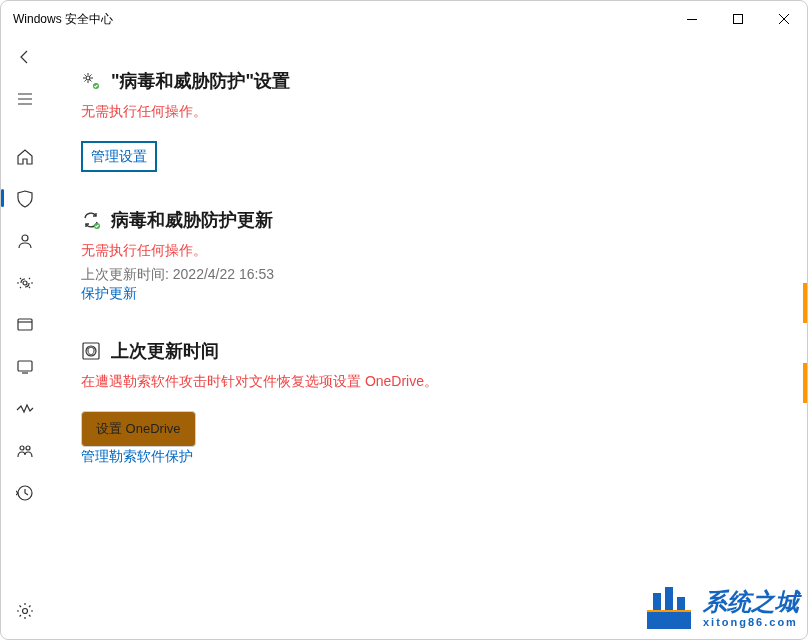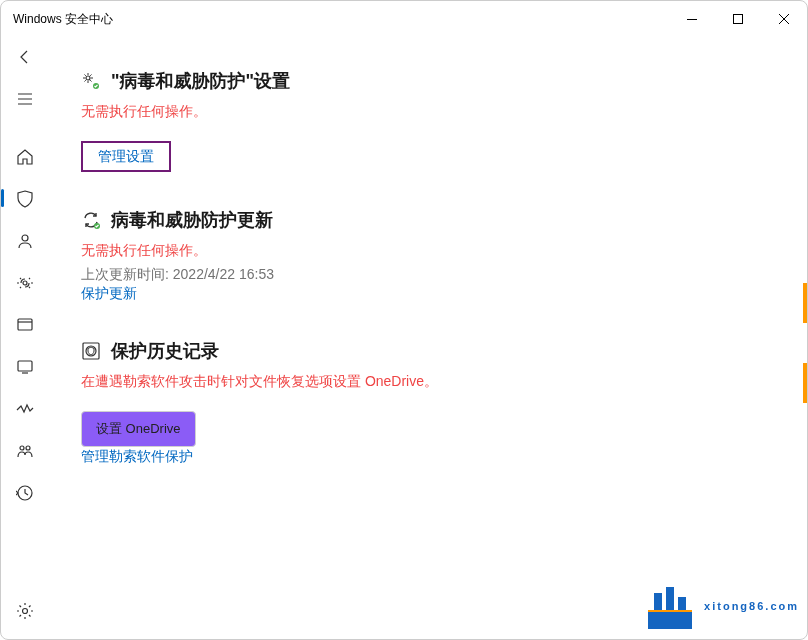--- a/index.html
+++ b/index.html
@@ -17,23 +17,23 @@
     .sidebar-spacer { flex: 1; }
     .content { flex: 1; padding: 0 0 0 32px; overflow-y: auto; position: relative; }
     .link { color: #0067c0; font-size: 14px; display: inline-block; margin-bottom: 10px; cursor: pointer; }
     .section { margin-top: 36px; }
     .section-header { display: flex; align-items: center; gap: 10px; margin-bottom: 10px; }
     .section-icon { width: 20px; height: 20px; display: flex; align-items: center; justify-content: center; }
     .section-title { font-size: 18px; font-weight: 600; color: #1a1a1a; }
     .section-desc { font-size: 14px; color: #ef4444; margin-bottom: 4px; }
     .section-meta { font-size: 14px; color: #737373; margin-top: 6px; }
     .section-link { color: #0067c0; font-size: 14px; display: inline-block; cursor: pointer; }
-    .highlight-box { border: 2px solid #701a75; padding: 4px 15px; display: inline-block; margin-top: 16px; }
+    .highlight-box { border: 2px solid #0369a1; padding: 4px 8px; display: inline-block; margin-top: 16px; }
     .highlight-box .inner { color: #0067c0; font-size: 14px; cursor: pointer; }
-    .btn-secondary { background: #8b5cf6; border: 1px solid #d0d0d0; border-radius: 4px; padding: 8px 14px; font-size: 13px; color: #222; cursor: pointer; margin-top: 16px; }
+    .btn-secondary { background: #a16207; border: 1px solid #d0d0d0; border-radius: 4px; padding: 8px 14px; font-size: 13px; color: #222; cursor: pointer; margin-top: 16px; }
     .watermark { position: absolute; right: 8px; bottom: 6px; display: flex; align-items: center; gap: 8px; }
     .watermark-logo { width: 52px; height: 52px; }
     .watermark-text { font-size: 24px; font-weight: 700; font-style: italic; color: #1565c0; }
     .watermark-sub { font-size: 11px; color: #1565c0; letter-spacing: 2px; margin-top: -2px; font-weight: bold; }
     .orange-bar { position: absolute; right: 0; width: 4px; height: 40px; background: #ff9800; }
     .toplinks { padding-top: 0; }
   </style>
 </head>
 <body>
 
@@ -173,36 +173,37 @@
 
     <div class="section">
       <div class="section-header">
         <span class="section-icon">
           <svg width="20" height="20" viewBox="0 0 20 20">
               <rect x="2" y="2" width="16" height="16" rx="1" fill="none" stroke="#333" stroke-width="1.2"></rect>
               <circle cx="10" cy="10" r="5" fill="none" stroke="#333" stroke-width="1.2"></circle>
               <path d="M10 6 L13 7.5 V10 C13 12 11.5 13.5 10 14 C8.5 13.5 7 12 7 10 V7.5 Z" fill="none" stroke="#333" stroke-width="1"></path>
             </svg>
         </span>
-        <span class="section-title">保护历史记录</span>
+        <span class="section-title">上次更新时间</span>
       </div>
       <div class="section-desc">在遭遇勒索软件攻击时针对文件恢复选项设置 OneDrive。</div>
       <button class="btn-secondary">设置 OneDrive</button><br>
       <span class="section-link">管理勒索软件保护</span>
     </div>
 
     <div class="orange-bar" style="top:250px"></div>
     <div class="orange-bar" style="top:330px"></div>
   </div>
 </div>
 
 <div class="watermark">
   <svg class="watermark-logo" viewBox="0 0 52 52">
     <rect x="4" y="30" width="44" height="18" fill="#1565c0"></rect>
     <rect x="10" y="12" width="8" height="18" fill="#1565c0"></rect>
     <rect x="22" y="6" width="8" height="24" fill="#1565c0"></rect>
     <rect x="34" y="16" width="8" height="14" fill="#1565c0"></rect>
     <path d="M4 30 L48 30" stroke="#ff9800" stroke-width="2"></path>
   </svg>
   <div>
+    <div class="watermark-text">系统之城</div>
     <div class="watermark-sub">xitong86.com</div>
   </div>
 </div>
 
 </body></html>

